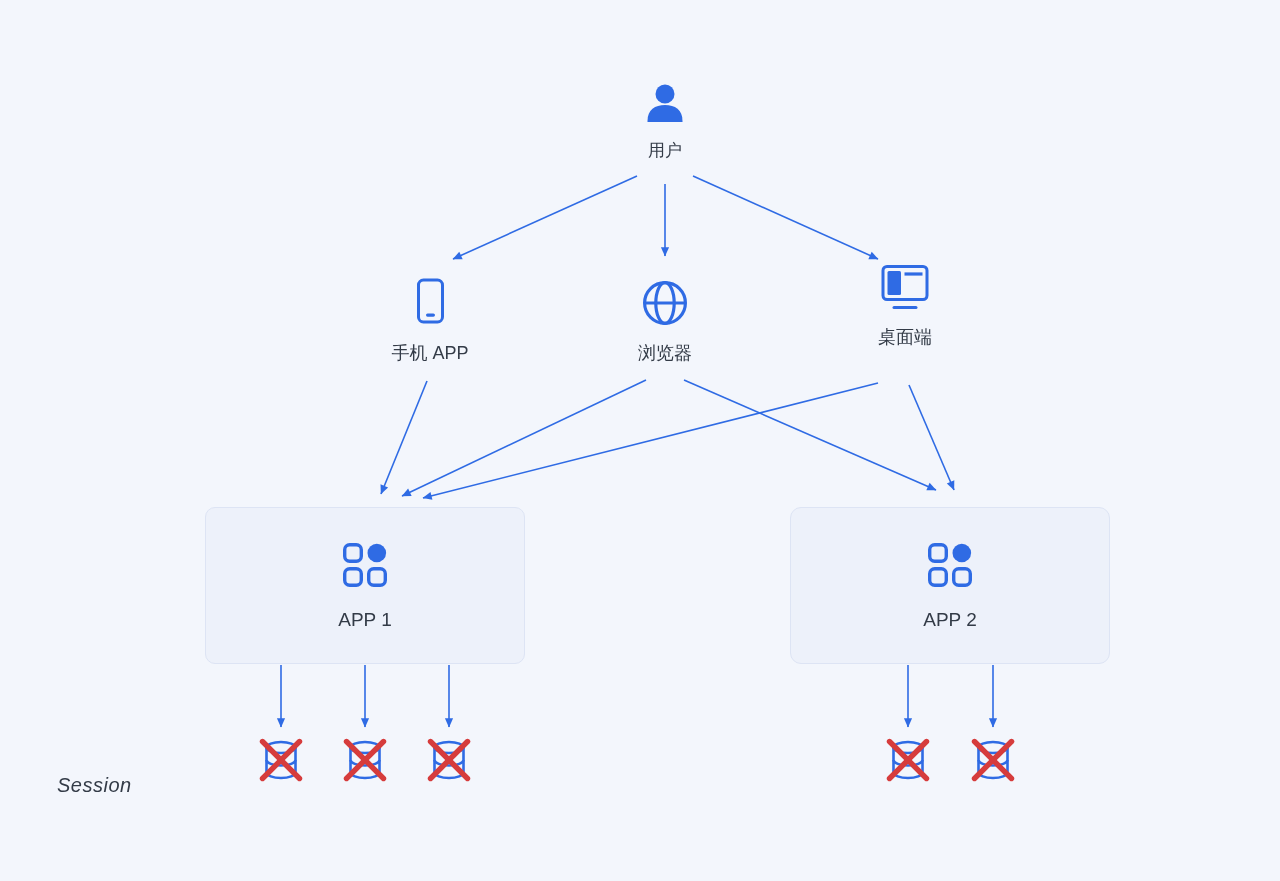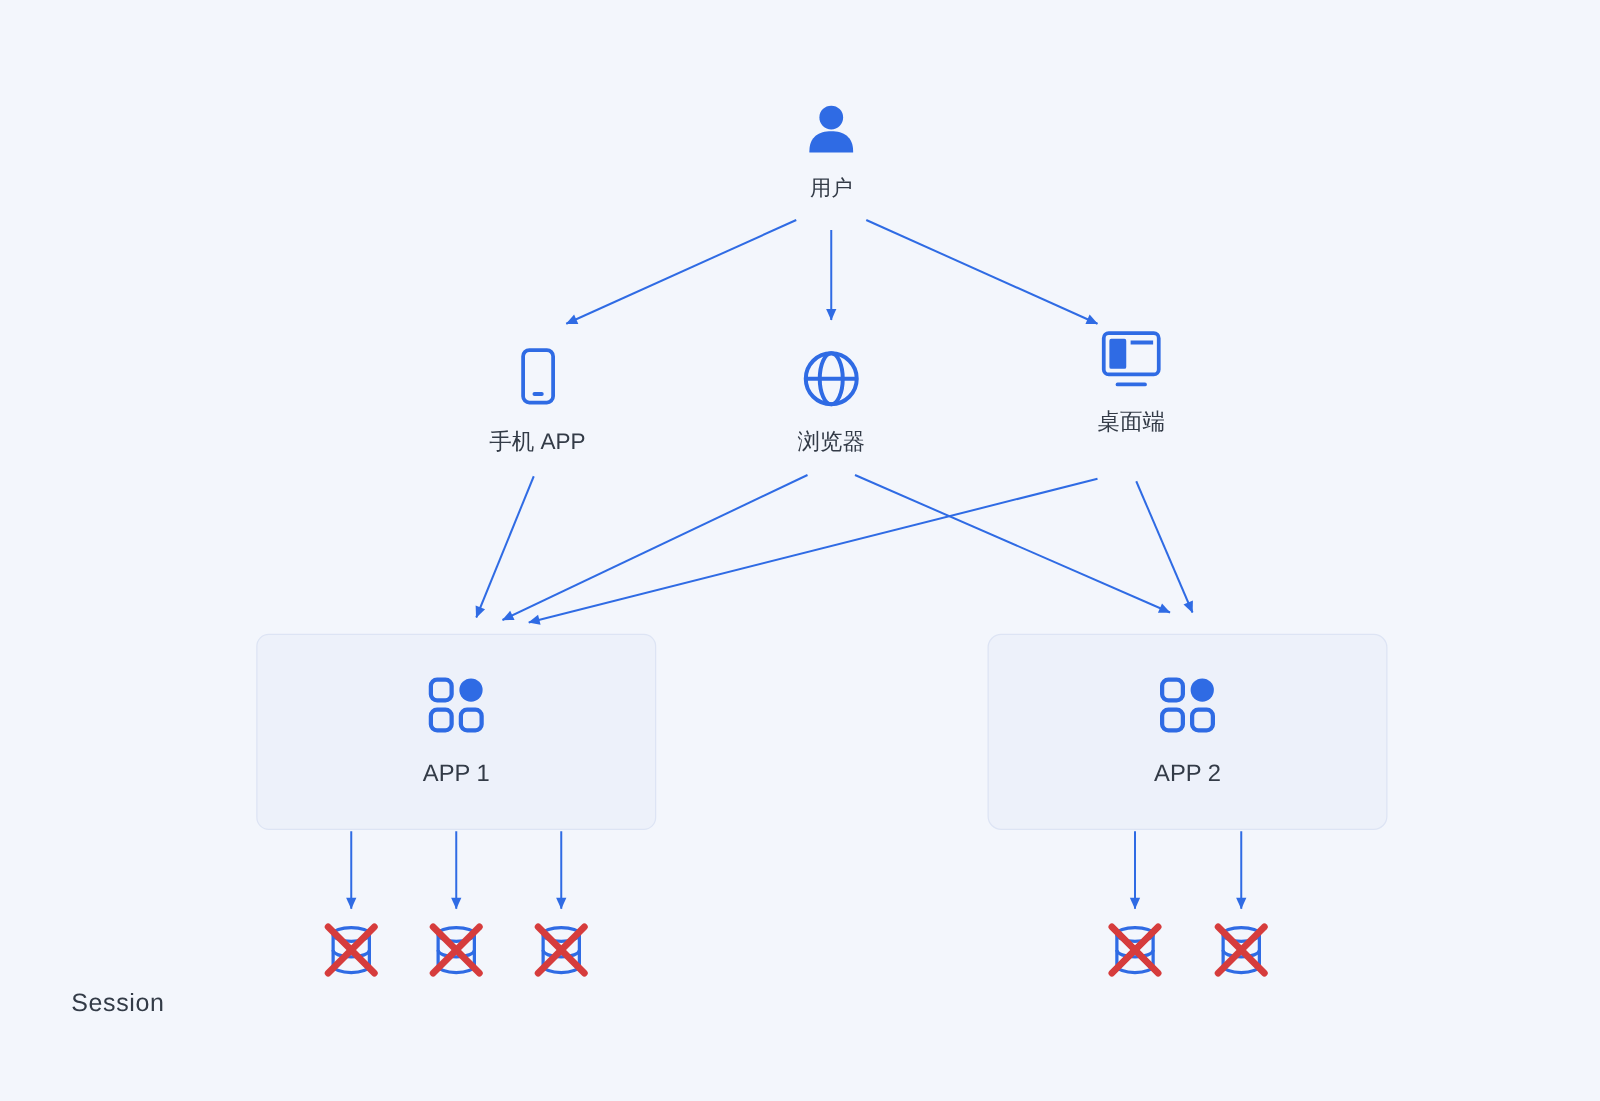--- a/index.html
+++ b/index.html
@@ -59,24 +59,25 @@
   }
   .appbox .label {
     font-size: 19px;
     color: var(--text);
     line-height: 24px;
   }
   .session-node { position: absolute; width: 52px; height: 52px; }
   #session-label {
     position: absolute;
     left: 57px;
-    top: 792px;
+    top: 774px;
     font-size: 20px;
     color: var(--text);
     letter-spacing: 0.5px;
+    font-style: italic;
   }
 </style>
 </head>
 <body>
 
 <div class="canvas">
 
   <svg id="edges" width="1280" height="881">
       <defs>
         <marker id="arr" viewBox="0 0 10 10" refX="9.2" refY="5" markerWidth="10.5" markerHeight="9.5" markerUnits="userSpaceOnUse" orient="auto">

